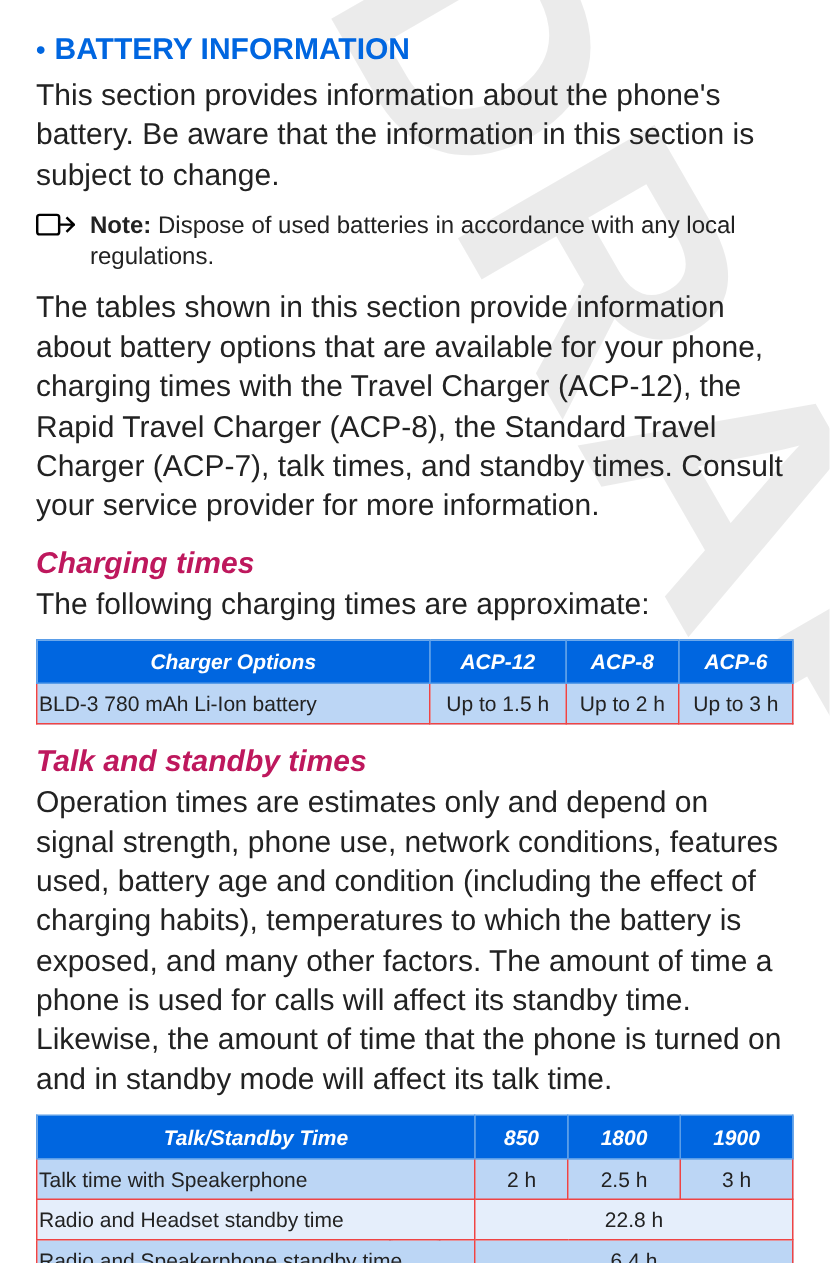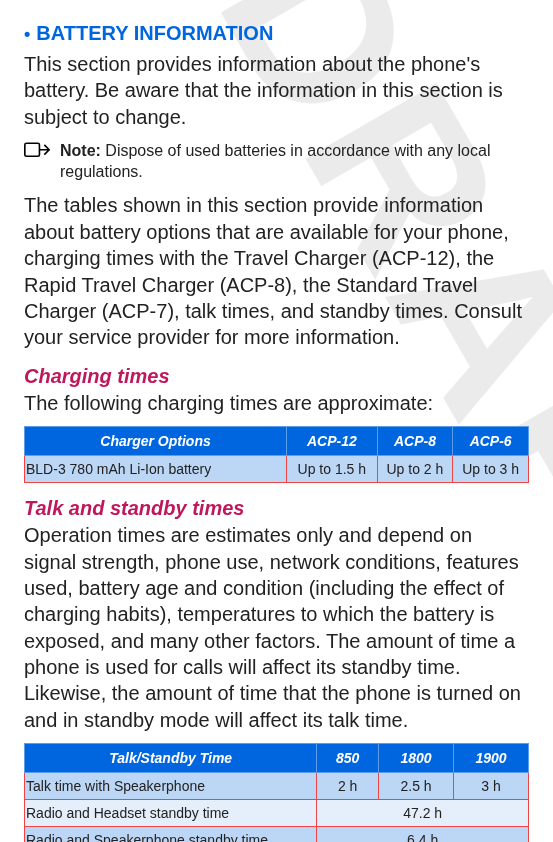--- a/index.html
+++ b/index.html
@@ -154,21 +154,21 @@
     </thead>
     <tbody>
       <tr class="row-blue">
         <td class="col-label">Talk time with Speakerphone</td>
         <td class="col-val">2 h</td>
         <td class="col-val">2.5 h</td>
         <td class="col-val">3 h</td>
       </tr>
       <tr class="row-light">
         <td class="col-label">Radio and Headset standby time</td>
-        <td class="col-val" colspan="3">47.2 h</td>
+        <td class="col-val" colspan="3">22.8 h</td>
       </tr>
       <tr class="row-blue">
         <td class="col-label">Radio and Speakerphone standby time</td>
         <td class="col-val" colspan="3">6.4 h</td>
       </tr>
       <tr class="row-light">
         <td class="col-label">Standby time</td>
         <td class="col-val" colspan="3">18 d</td>
       </tr>
     </tbody>

